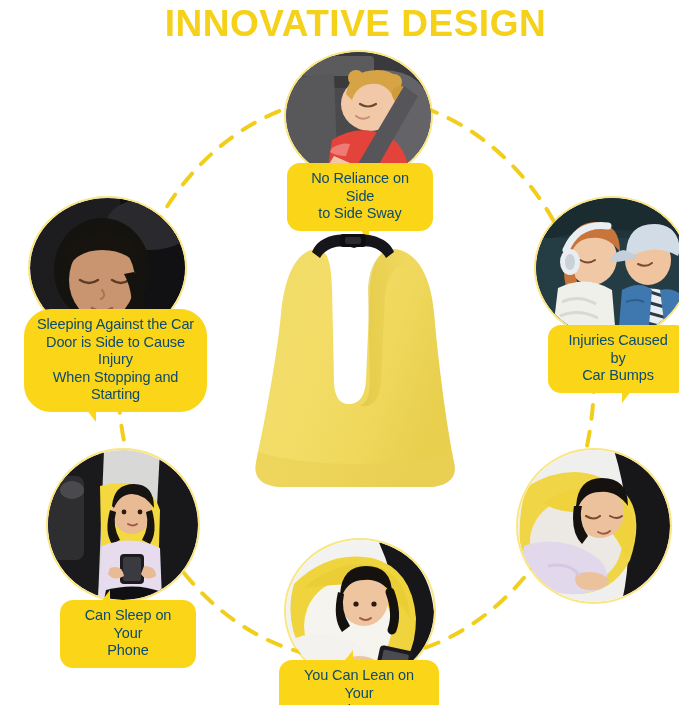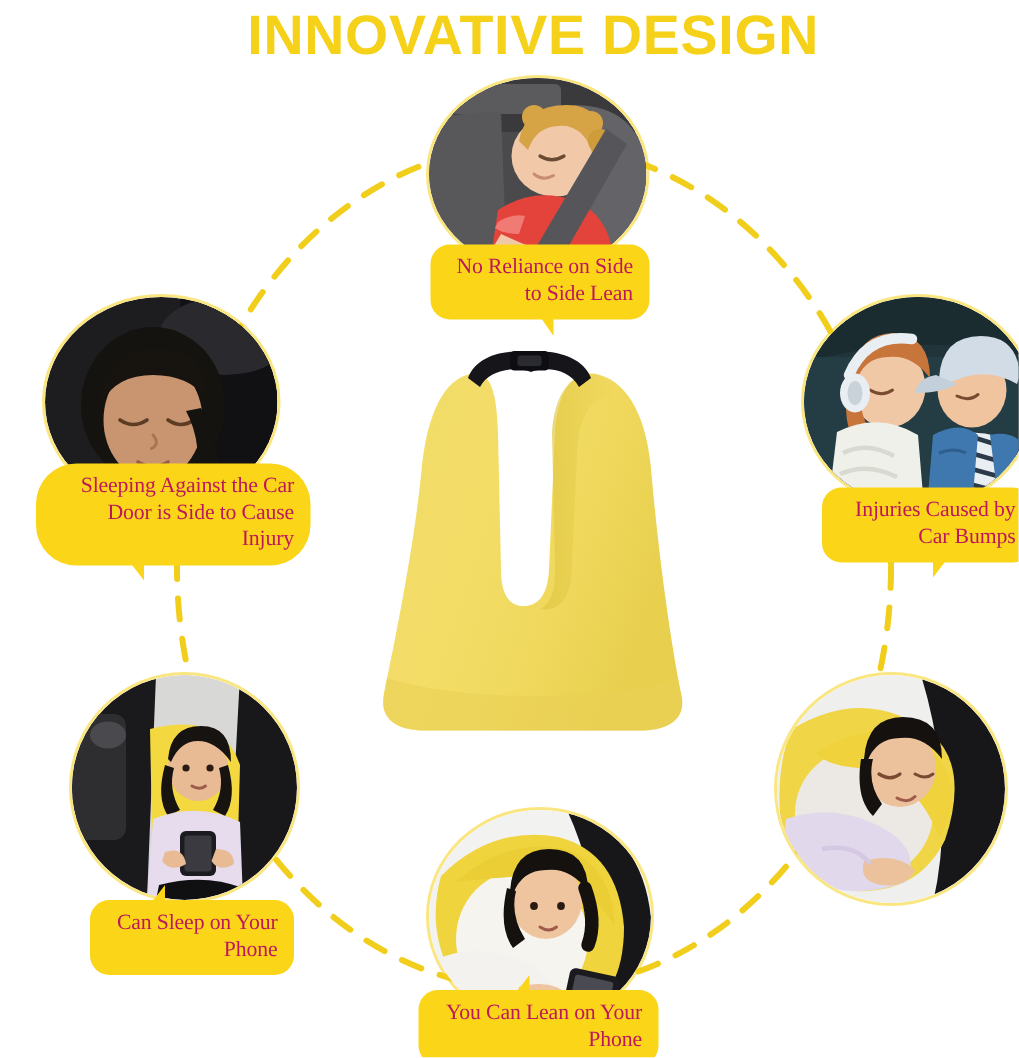--- a/index.html
+++ b/index.html
@@ -61,28 +61,28 @@
   .p-right  { left: 520px; top: 198px; width: 152px; height: 140px; }
   .p-bleft  { left: 32px;  top: 450px; width: 150px; height: 150px; }
   .p-bright { left: 502px; top: 450px; width: 152px; height: 152px; }
   .p-bottom { left: 270px; top: 540px; width: 148px; height: 142px; }
 
   
   .badge {
     position: absolute;
     background: #FBD518;
     border-radius: 13px;
-    color: #be185d;
+    color: #0c4a6e;
     font-size: 14.5px;
     line-height: 17.5px;
     font-weight: 500;
-    text-align: right;
+    text-align: center;
     padding: 7px 11px 8px 11px;
     box-sizing: border-box;
-    font-family: Liberation Serif, serif;
+    font-family: Liberation Sans, sans-serif;
     letter-spacing: -0.1px;
   }
   .badge .tail {
     position: absolute;
     width: 0; height: 0;
   }
 
   .b-top    { left: 271px; top: 163px; width: 146px; }
   .b-left   { left: 8px;   top: 309px; width: 183px; border-radius: 27px; }
   .b-right  { left: 532px; top: 325px; width: 140px; }
@@ -144,21 +144,21 @@
 
         <path d="M48 104 q22 10 40 16 q-6 10 -22 8 q-18 -4 -24 -14 Z" fill="#f2c9a8"></path>
 
         <path d="M118 34 L66 122 L84 128 L132 44 Z" fill="#56565a"></path>
       </svg>
     </div>
   </div>
 
   <div class="badge b-top">
     <span>No Reliance on Side</span><br>
-    <span>to Side Lean</span>
+    <span>to Side Sway</span>
     <span class="tail tail-down"></span>
   </div>
 
   <div class="photo p-left">
     <div class="inner">
       <svg viewBox="0 0 155 140" width="155" height="140">
         <rect width="155" height="140" fill="#1d1d1f"></rect>
         <path d="M90 0 Q150 8 155 60 L155 140 L96 140 Z" fill="#111113"></path>
         <ellipse cx="120" cy="26" rx="44" ry="26" fill="#2a2a2e"></ellipse>
 
@@ -177,20 +177,21 @@
         <path d="M104 74 q14 26 12 56 l-16 0 q6 -32 -6 -54 Z" fill="#15130f"></path>
 
         <path d="M86 128 q22 -8 40 4 l0 8 l-46 0 Z" fill="#9aa0a6"></path>
       </svg>
     </div>
   </div>
 
   <div class="badge b-left">
     <span>Sleeping Against the Car</span><br>
     <span>Door is Side to Cause Injury</span><br>
+    <span>When Stopping and Starting</span>
     <span class="tail tail-left-d"></span>
   </div>
 
   <div class="photo p-right">
     <div class="inner">
       <svg viewBox="0 0 152 140" width="152" height="140">
         <rect width="152" height="140" fill="#20343a"></rect>
         <path d="M0 0 L152 0 L152 40 Q76 22 0 44 Z" fill="#1b2c31"></path>
         <rect x="0" y="40" width="152" height="100" fill="#243c43"></rect>
 

